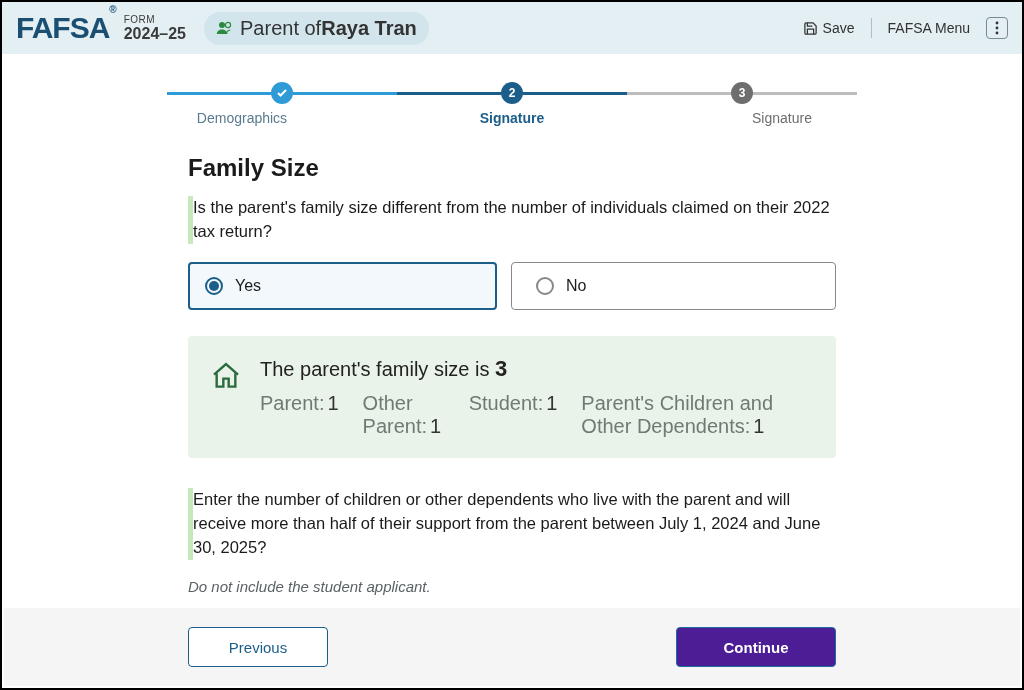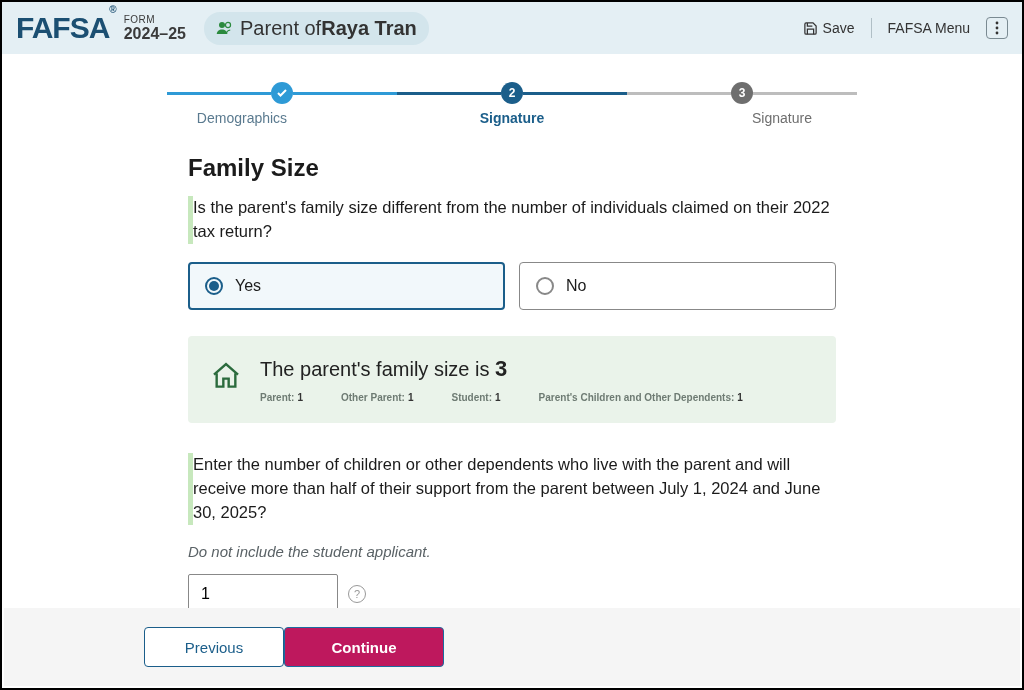--- a/index.html
+++ b/index.html
@@ -104,21 +104,21 @@
   .page-title { font-size: 24px; font-weight: 700; margin-bottom: 14px; }
 
   .q-block { border-left: 5px solid #c7e8bd; margin-bottom: 18px; }
   .q-text { font-size: 16.5px; line-height: 1.45; color: #1b1b1b; }
 
   .radio-row { display: flex; gap: 14px; margin-bottom: 26px; }
   .radio-opt {
     flex: 1;
     border: 1px solid #888;
     border-radius: 4px;
-    padding: 14px 16px;
+    padding: 14px 24px;
     display: flex; align-items: center; gap: 12px;
     font-size: 16px;
     cursor: pointer;
     background:#fff;
   }
   .radio-opt.selected { border: 2px solid #1b5e8a; background: #f2f8fb; padding: 13px 15px; }
   .radio-circle {
     width: 18px; height: 18px; border-radius: 50%;
     border: 2px solid #888; position: relative; flex-shrink: 0;
   }
@@ -135,21 +135,21 @@
     padding: 20px 22px;
     display: flex;
     gap: 18px;
     margin-bottom: 30px;
   }
   .info-card .house-icon { flex-shrink: 0; margin-top:4px; }
   .info-card-main .summary {
     font-size: 20px; font-weight: 400; color: #222; margin-bottom: 10px;
   }
   .info-card-main .summary .big { font-weight: 700; font-size: 22px; }
-  .breakdown { display: flex; gap: 38px; font-size: 10px; color: #6e7b73; font-weight: bold; }
+  .breakdown { display: flex; gap: 24px; font-size: 20px; color: #6e7b73; }
   .breakdown span .val { color: #333; margin-left:3px; }
 
   .note { font-style: italic; color: #5a6266; font-size: 15px; margin: 12px 0 14px; }
 
   .num-input-row { display: flex; align-items: center; gap: 10px; }
   .num-input {
     width: 150px; height: 40px;
     border: 1px solid #888; border-radius: 2px;
     padding: 0 12px; font-size: 16px;
   }
@@ -159,32 +159,32 @@
     font-size: 11px; display:flex; align-items:center; justify-content:center;
     cursor: pointer;
   }
 
   
   .footer {
     position: absolute; left: 2px; right: 2px; bottom: 2px;
     height: 78px; background: #f5f5f5;
     display: flex; align-items: center; justify-content: center;
   }
-  .footer-inner { width: 736px; display: flex; }
+  .footer-inner { width: 648px; display: flex; justify-content: space-between; }
   .btn {
     height: 40px; width: 140px;
     border-radius: 4px; font-size: 15px;
     display:flex; align-items:center; justify-content:center;
     cursor:pointer;
   }
   .btn-secondary {
     background: #fff; border: 1px solid #1b5e8a; color: #1b5e8a;
   }
   .btn-primary {
-    background: #be185d; border: 1px solid #1b6ca0; color: #fff; font-weight: 600;
+    background: #4c1d95; border: 1px solid #1b6ca0; color: #fff; font-weight: 600;
     width: 160px;
   }
 </style>
 </head>
 <body>
 
 <div class="header">
   <div class="header-left">
     <div class="logo">
       <span>FAFSA</span><sup>®</sup>

